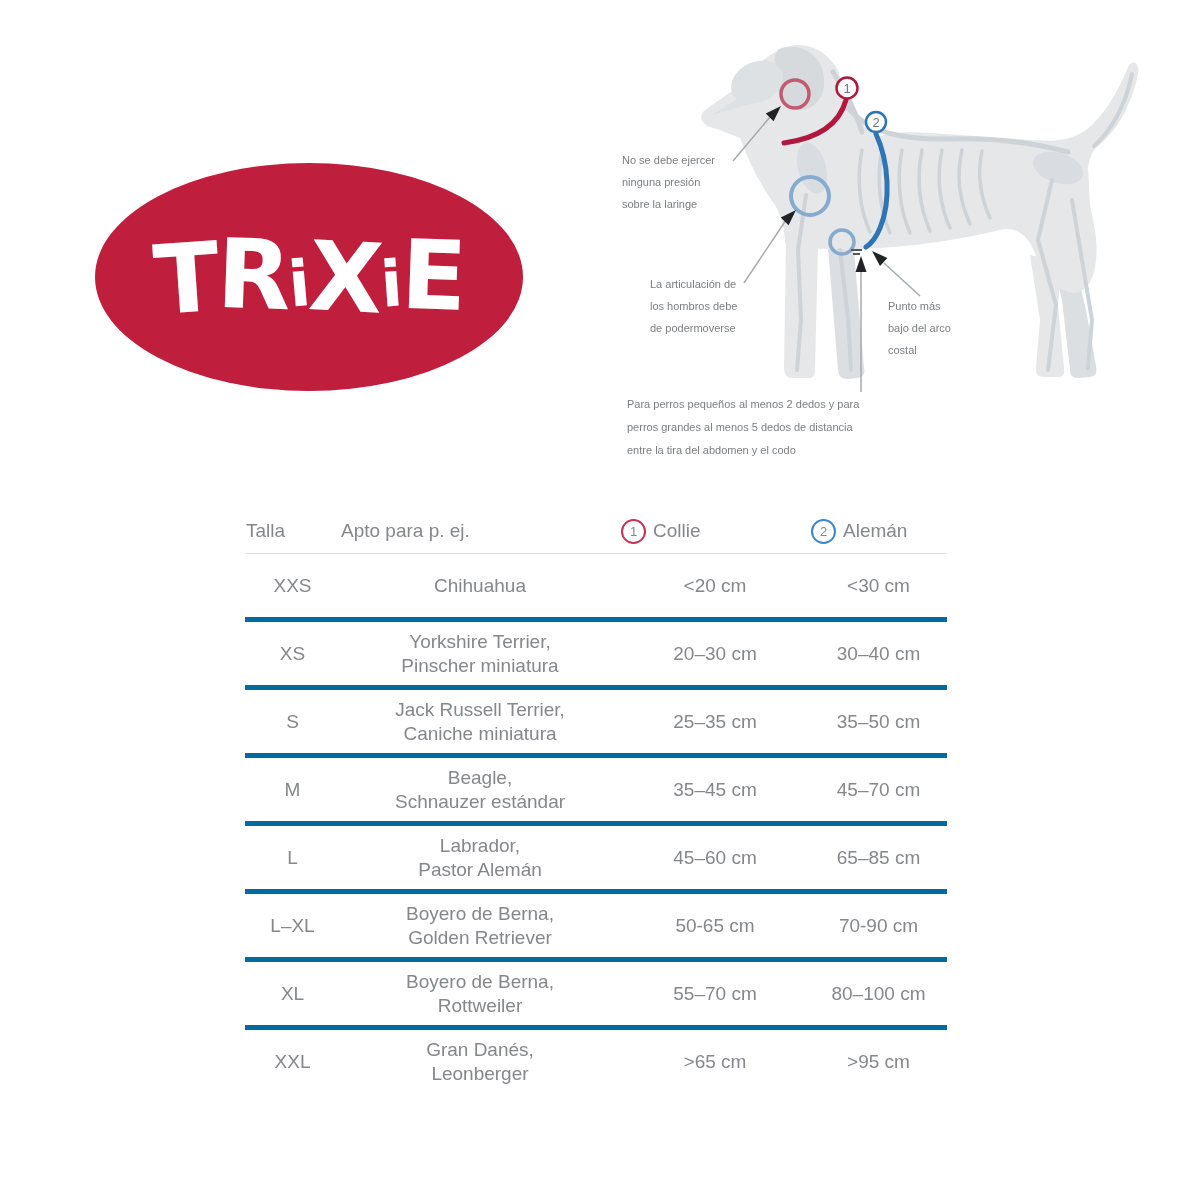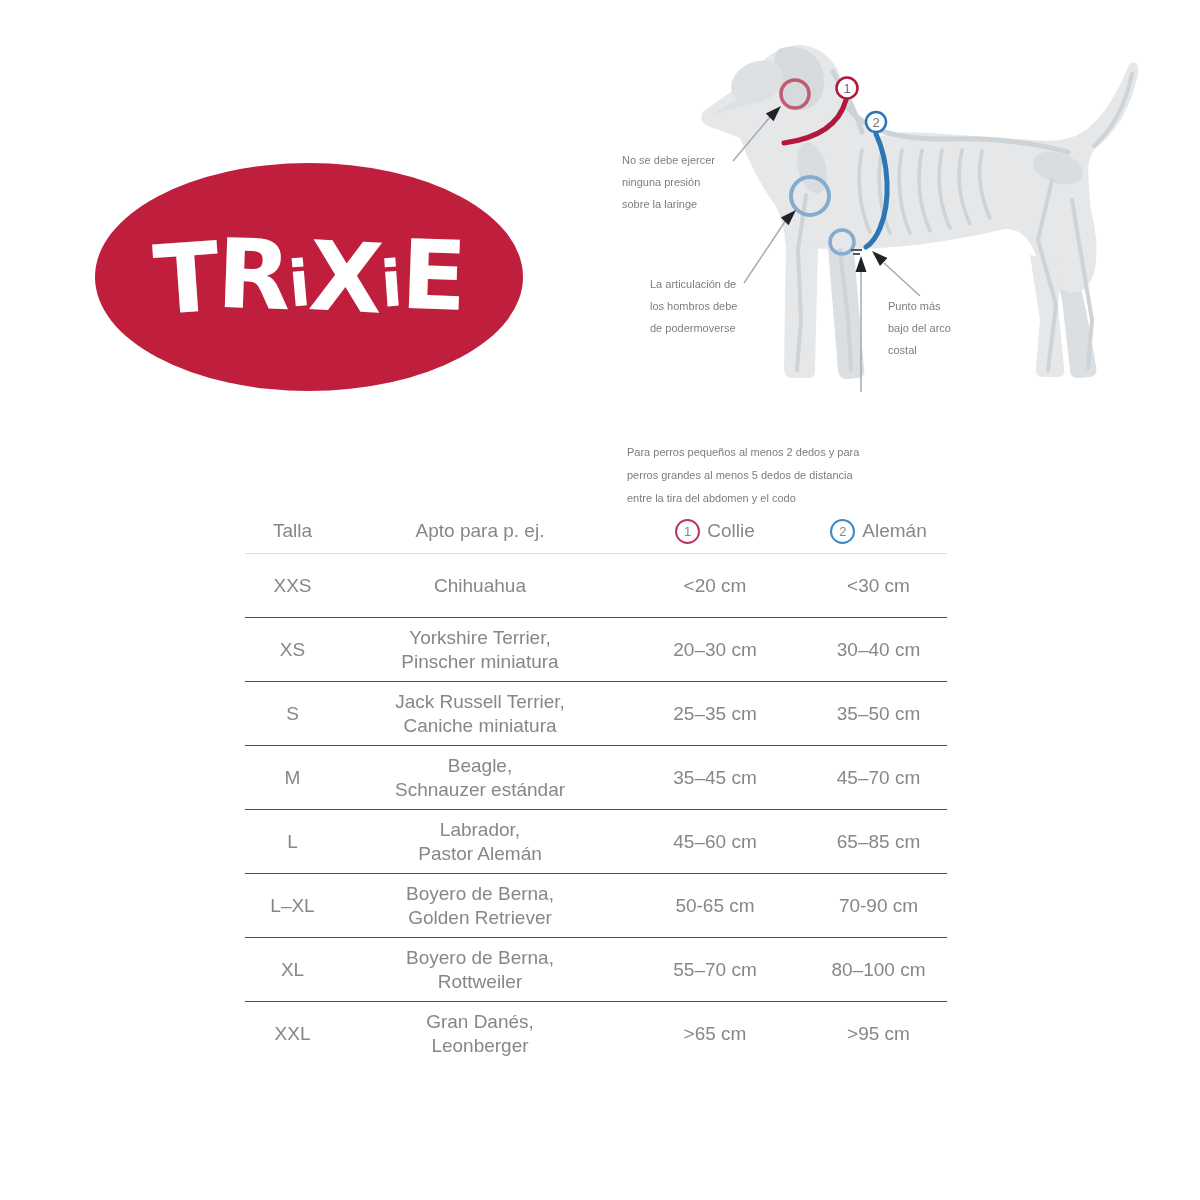--- a/index.html
+++ b/index.html
@@ -26,33 +26,33 @@
   .logo-text span:nth-child(6){transform:rotate(2deg) translateY(-1px);}
   
   .diagram-svg{position:absolute;left:600px;top:20px;width:560px;height:380px;}
   .ann{
     position:absolute;color:#7b7e81;font-size:11px;line-height:22px;
     white-space:pre-line;
   }
   .ann-laringe{left:622px;top:149px;width:190px;}
   .ann-hombros{left:622px;top:273px;width:200px;margin-left:28px;}
   .ann-arco{left:868px;top:295px;width:140px;margin-left:20px;}
-  .ann-abdomen{left:627px;top:393px;width:430px;line-height:23px;margin-top:48px;}
+  .ann-abdomen{left:627px;top:393px;width:430px;line-height:23px;}
   
   .size-table-wrap{position:absolute;left:245px;top:509px;width:702px;}
   table.size-table{
     width:100%;border-collapse:collapse;color:#85878a;font-size:19px;
     table-layout:fixed;
   }
   table.size-table th{
     font-weight:400;height:42px;border-bottom:1px solid #dcdee0;
-    text-align:center;vertical-align:middle;
+    text-align:left;vertical-align:middle;
   }
   table.size-table td{
-    height:61px;border-bottom:1px solid #0369a1;text-align:center;
+    height:61px;border-bottom:5px solid #0369a1;text-align:center;
     vertical-align:middle;white-space:pre-line;line-height:1.22;
   }
   table.size-table tr:last-child td{border-bottom:none;}
   .hdr-flex{display:inline-flex;align-items:center;gap:7px;}
   .badge{
     width:21px;height:21px;border-radius:50%;border:2px solid;flex:0 0 auto;
     display:inline-flex;align-items:center;justify-content:center;
     font-size:13px;color:#85878a;background:#fff;
   }
   .badge.red{border-color:#c03558;}

